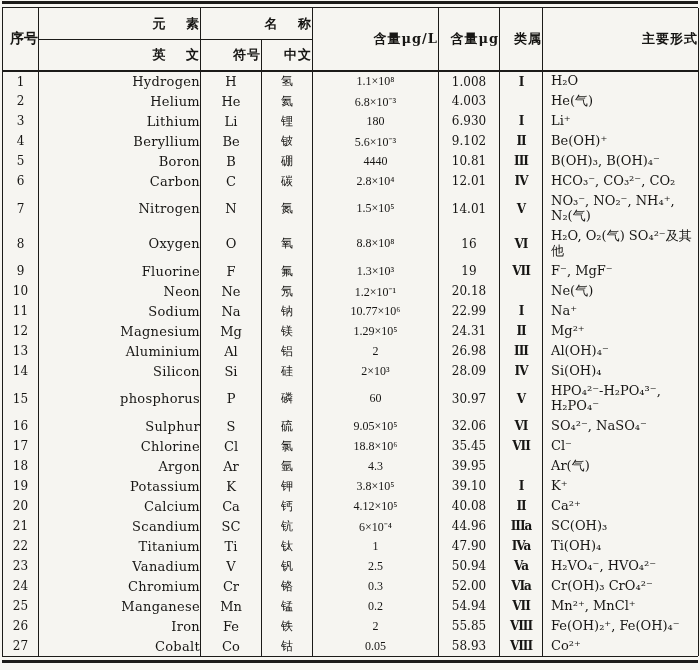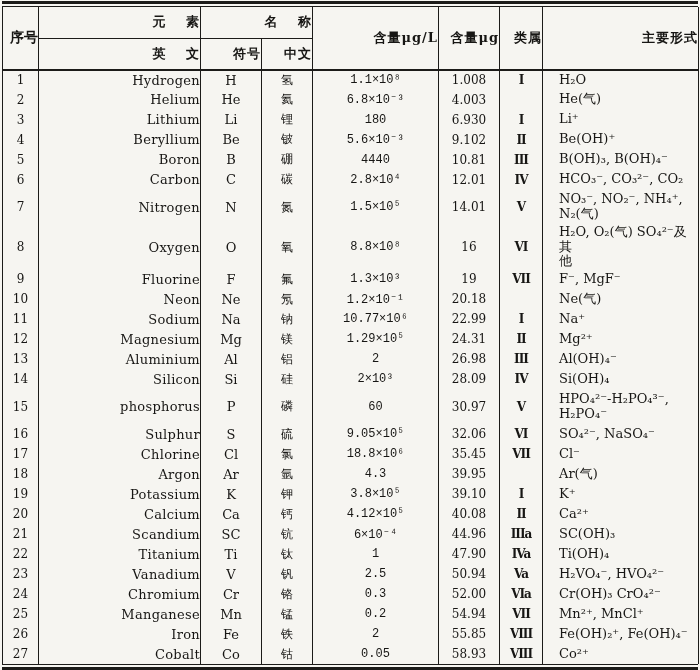--- a/index.html
+++ b/index.html
@@ -73,26 +73,26 @@
     padding: 0;
     overflow: hidden;
     white-space: nowrap;
   }
   tbody tr { height: 20px; }
   tbody tr.tall { height: 35px; }
   td.c-no  { text-align: center; font-size: 12px; }
   td.c-en  { text-align: right; padding-left: 15px; letter-spacing: 0.3px; }
   td.c-sym { text-align: center; }
   td.c-zh  { text-align: center; font-size: 12px; }
-  td.c-val { text-align: center; font-size: 12px; font-family: Liberation Mono, monospace; }
+  td.c-val { text-align: center; font-size: 12px; font-family: Liberation Serif, serif; }
   td.c-wt  { text-align: center; font-size: 12px; margin-top: 34px; }
   td.c-cat { text-align: center; font-size: 12px; letter-spacing: -1px; font-weight: bold; }
   td.c-form {
     text-align: left;
-    padding-left: 16px;
+    padding-left: 8px;
     white-space: pre-line;
     line-height: 1.15;
     font-size: 13px;
   }
 </style>
 </head>
 <body>
 
 <div class="sheet" data-name="scanned-table-page">
   <div class="rule-top" data-name="top-double-rule"></div>

